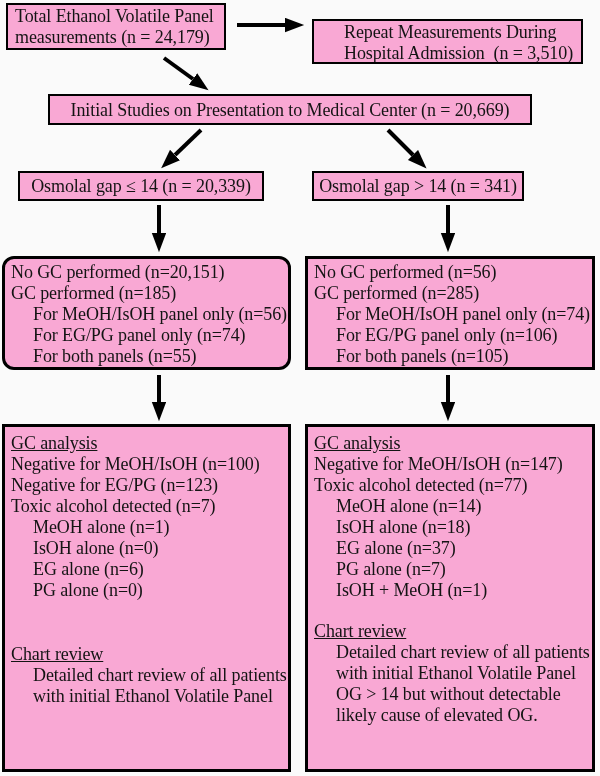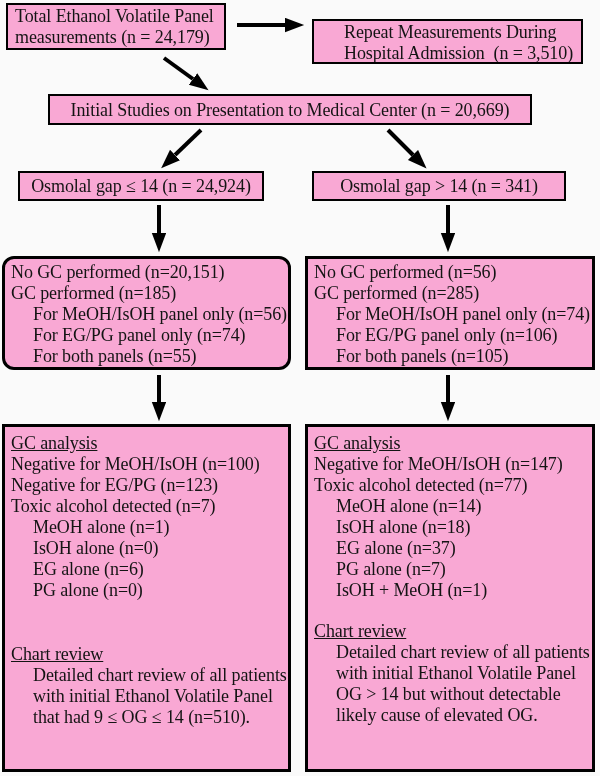--- a/index.html
+++ b/index.html
@@ -25,21 +25,21 @@
   .ln{white-space:pre;letter-spacing:-0.1px;}
   .ind{padding-left:22px;}
   .ul{text-decoration:underline;}
   .gap43{height:43px;}
   .gap20{height:20px;}
 
   .b-total   {left:6px;  top:3px;   width:220px;height:47px;padding:1px 0 0 7px;}
   .b-repeat  {left:312px;top:19px;   width:271px;height:45px;padding:1px 0 0 30px;}
   .b-initial {left:48px; top:94px;  width:484px;height:31px;padding-top:4px;}
   .b-og-low  {left:18px; top:171px; width:246px;height:30px;padding-top:3px;}
-  .b-og-high {left:312px;top:171px; width:254px;height:30px;padding-top:3px;}
+  .b-og-high {left:312px;top:171px; width:212px;height:30px;padding-top:3px;}
   .b-gc-low  {left:2px;  top:256px; width:289px;height:114px;padding:3px 0 0 6px;border-radius:12px;}
   .b-gc-high {left:305px;top:256px; width:290px;height:114px;padding:3px 0 0 6px;font-family:Liberation Serif, serif;}
   .b-an-low  {left:2px;  top:424px; width:289px;height:348px;padding:6px 0 0 6px;}
   .b-an-high {left:305px;top:424px; width:290px;height:348px;padding:6px 0 0 6px;}
 </style>
 </head>
 <body>
 
 <div class="page">
 
@@ -83,21 +83,21 @@
   <div class="box b-repeat">
     <div class="ln">Repeat Measurements During</div>
     <div class="ln">Hospital Admission  (n = 3,510)</div>
   </div>
 
   <div class="box b-initial center">
     <div class="ln">Initial Studies on Presentation to Medical Center (n = 20,669)</div>
   </div>
 
   <div class="box b-og-low center">
-    <div class="ln">Osmolal gap ≤ 14 (n = 24,924)</div>
+    <div class="ln">Osmolal gap ≤ 14 (n = 20,339)</div>
   </div>
 
   <div class="box b-og-high center">
     <div class="ln">Osmolal gap &gt; 14 (n = 341)</div>
   </div>
 
   <div class="box thick b-gc-low">
     <div class="ln">No GC performed (n=20,151)</div>
     <div class="ln">GC performed (n=185)</div>
     <div class="ln ind">For MeOH/IsOH panel only (n=56)</div>
@@ -119,21 +119,20 @@
     <div class="ln">Negative for EG/PG (n=123)</div>
     <div class="ln">Toxic alcohol detected (n=7)</div>
     <div class="ln ind">MeOH alone (n=1)</div>
     <div class="ln ind">IsOH alone (n=0)</div>
     <div class="ln ind">EG alone (n=6)</div>
     <div class="ln ind">PG alone (n=0)</div>
     <div class="gap43"></div>
     <div class="ln ul">Chart review</div>
     <div class="ln ind">Detailed chart review of all patients</div>
     <div class="ln ind">with initial Ethanol Volatile Panel</div>
-    <div class="ln ind">that had 9 ≤ OG ≤ 14 (n=510).</div>
   </div>
 
   <div class="box thick b-an-high">
     <div class="ln ul">GC analysis</div>
     <div class="ln">Negative for MeOH/IsOH (n=147)</div>
     <div class="ln">Toxic alcohol detected (n=77)</div>
     <div class="ln ind">MeOH alone (n=14)</div>
     <div class="ln ind">IsOH alone (n=18)</div>
     <div class="ln ind">EG alone (n=37)</div>
     <div class="ln ind">PG alone (n=7)</div>

